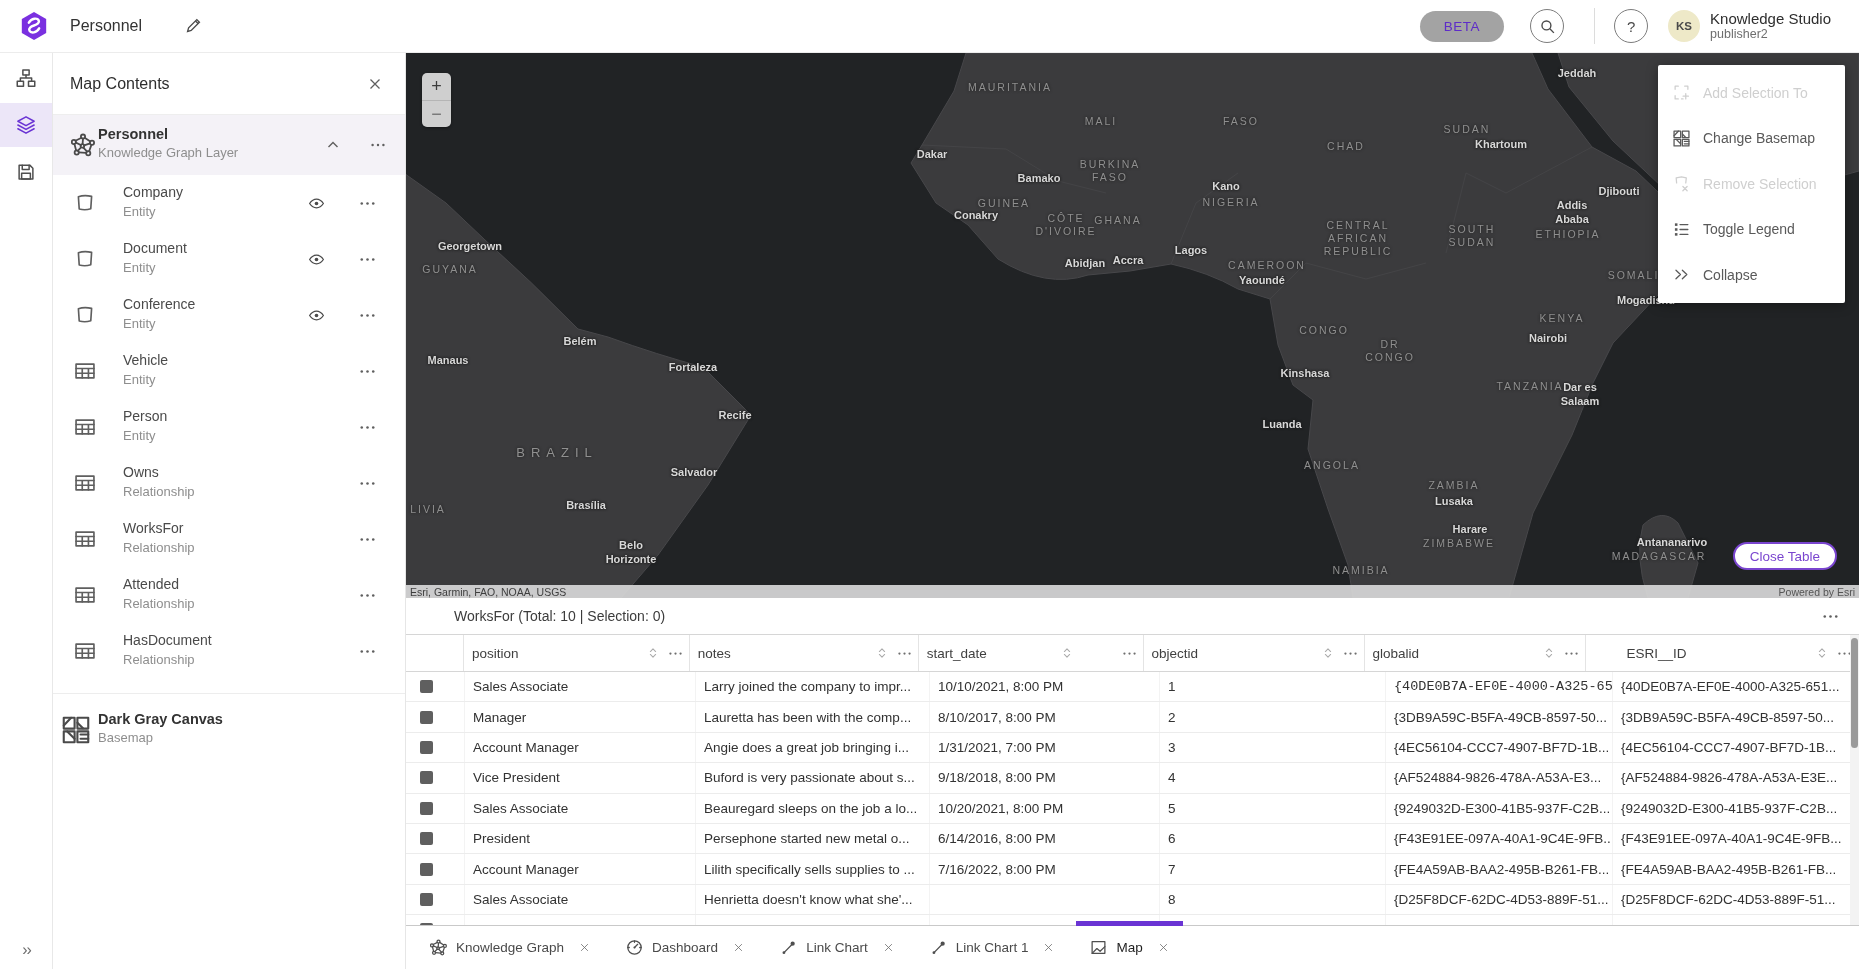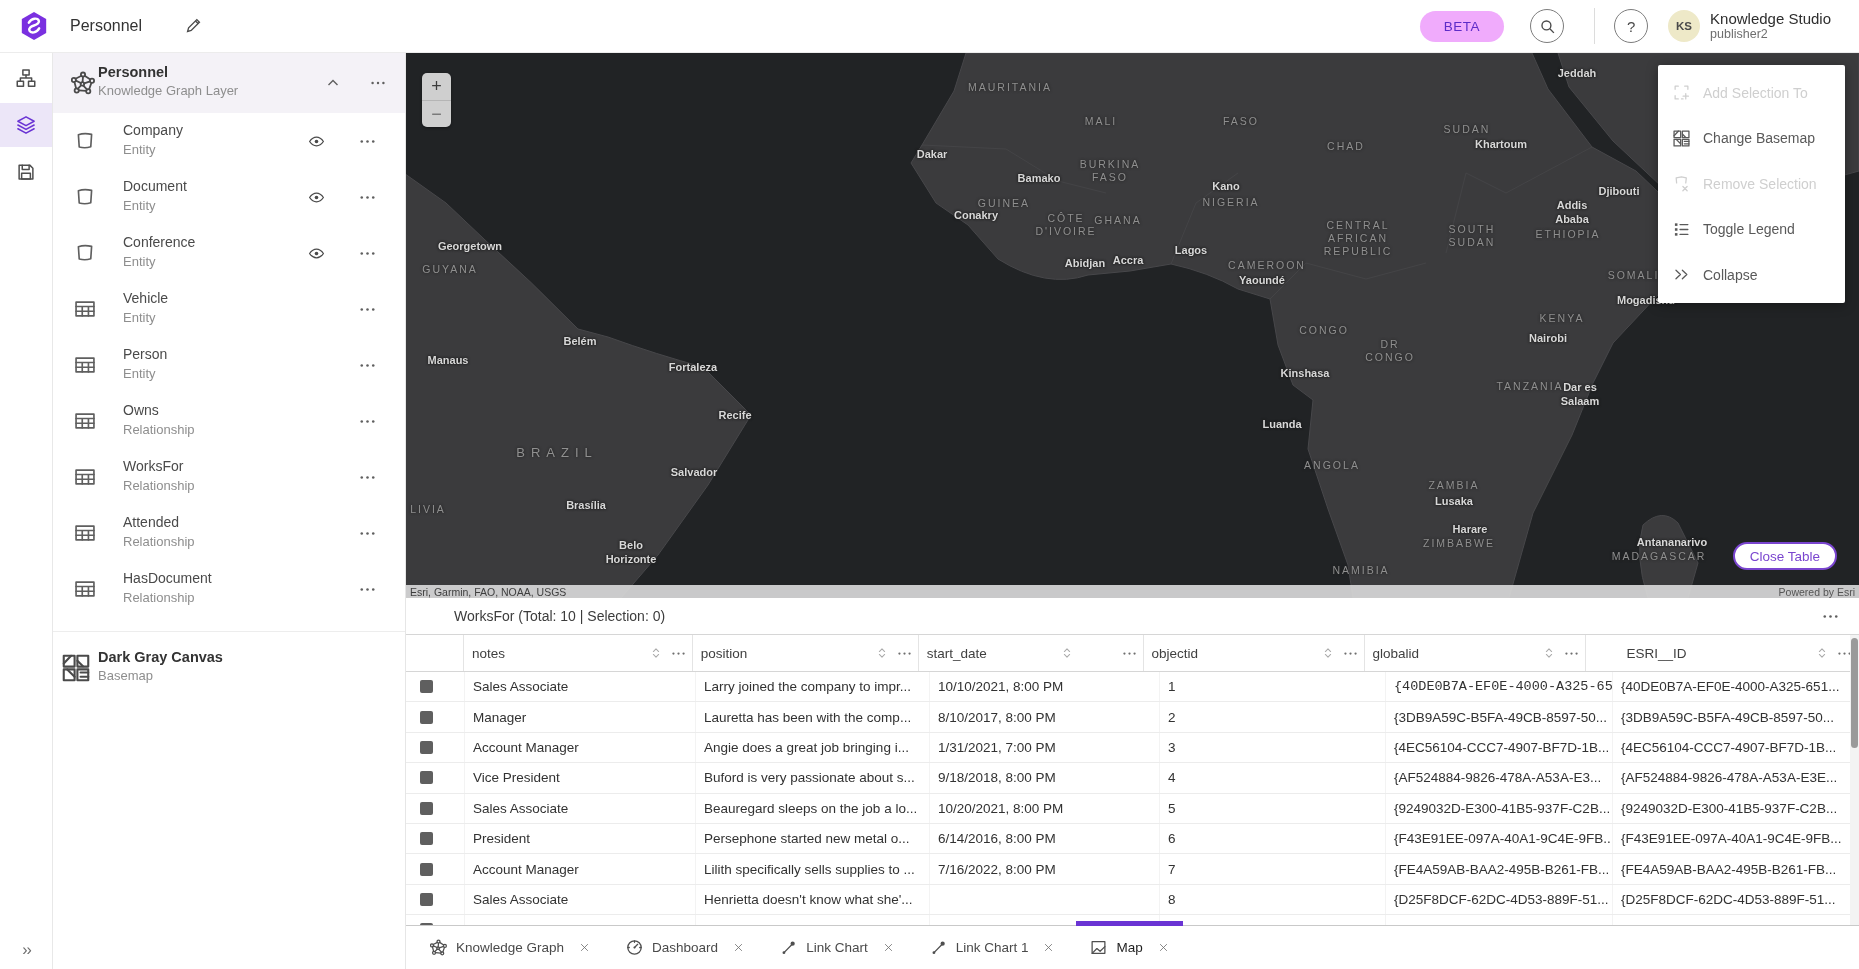--- a/index.html
+++ b/index.html
@@ -7,21 +7,21 @@
     font-family:"Liberation Sans", sans-serif; color:#323232; }
   body { position:relative; }
 
   
   #header { position:absolute; top:0; left:0; width:100%; height:53px; background:#fff;
     border-bottom:1px solid #ececec; display:flex; align-items:center; z-index:40; }
   .logo { width:30px; height:30px; margin-left:19px; flex:0 0 auto; }
   .app-title { font-size:16px; color:#333; margin-left:21px; }
   .pencil-btn { margin-left:42px; color:#4a4a4a; width:18px; height:18px; cursor:pointer; }
   .header-spacer { flex:1; }
-  .beta-pill { background:#f0abfc; color:#5e2cc8; font-size:13.5px; letter-spacing:.5px;
+  .beta-pill { background:#a3a3a3; color:#5e2cc8; font-size:13.5px; letter-spacing:.5px;
     border-radius:17px; padding:8px 24px; margin-right:26px; }
   .circle-btn { width:34px; height:34px; border:1px solid #7d7d7d; border-radius:50%;
     display:flex; align-items:center; justify-content:center; color:#4a4a4a; }
   .hdr-divider { width:1px; height:36px; background:#dcdcdc; margin:0 19px 0 30px; }
   .avatar { width:32px; height:32px; border-radius:50%; background:#eee9c8; color:#4a4a4a;
     font-size:11.5px; font-weight:bold; display:flex; align-items:center; justify-content:center;
     margin:0 10px 0 20px; }
   .user-block { margin-right:28px; line-height:1.15; }
   .user-block .product { font-size:15px; color:#2e2e2e; }
   .user-block .uname { font-size:12.5px; color:#6e6e6e; }
@@ -178,20 +178,26 @@
           <path d="M2.5 2.5h8.5l2.5 2.5v8.5h-11z"></path>
           <path d="M5 2.5v3.5h5.5V2.5"></path>
           <rect x="4.5" y="9" width="7" height="4.5"></rect>
         </svg>
       </div>
     </div>
   <div class="rail-expand">››</div>
 </div>
 
 <div id="panel">
+  <div class="panel-head">
+    <div class="panel-title">Map Contents</div>
+    <svg class="panel-close" viewBox="0 0 16 16" fill="none" stroke="currentColor" stroke-width="1.3">
+      <path d="M3.5 3.5l9 9M12.5 3.5l-9 9"></path>
+    </svg>
+  </div>
   <div class="layer-row">
     <span class="licon"><svg viewBox="0 0 16 16" fill="none" stroke="currentColor" stroke-width="1.2" stroke-linecap="round" stroke-linejoin="round">
           <circle cx="8" cy="2.4" r="1.4"></circle>
           <circle cx="14" cy="6.5" r="1.4"></circle>
           <circle cx="11.5" cy="13.5" r="1.4"></circle>
           <circle cx="3.8" cy="13" r="1.4"></circle>
           <circle cx="1.9" cy="6" r="1.4"></circle>
           <circle cx="7.6" cy="8.6" r="1.2"></circle>
           <path d="M7 3.2 3 5.2M9.1 3.2 12.9 5.6M2.3 7.3 3.4 11.6M13.6 7.9 12.1 12.2M5.2 12.9 10.1 13.3M7.7 7.4 8 3.8M6.6 8 3.2 6.4M8.8 8.3 12.7 6.9M8.2 9.7 10.8 12.4M6.7 9.6 4.5 11.9"></path>
         </svg></span>
@@ -514,34 +520,34 @@
     <div class="table-titlebar">
       <div class="table-title">WorksFor (Total: 10 | Selection: 0)</div>
       <span class="tdots"><svg viewBox="0 0 16 16" fill="none" stroke="currentColor" stroke-width="1.2" stroke-linecap="round" stroke-linejoin="round">
             <circle cx="2.6" cy="8" r="1.2" fill="currentColor" stroke="none"></circle>
             <circle cx="8" cy="8" r="1.2" fill="currentColor" stroke="none"></circle>
             <circle cx="13.4" cy="8" r="1.2" fill="currentColor" stroke="none"></circle>
           </svg></span>
     </div>
     <div class="thead" id="thead">
         <div class="th sel-col" style="width: 59px;"></div>
-        <div class="th" style="width: 234px;">
-          <span class="lbl">notes</span>
+        <div class="th" style="width: 231px;">
+          <span class="lbl">position</span>
           <svg viewBox="0 0 16 16" fill="none" stroke="currentColor" stroke-width="1.2" stroke-linecap="round" stroke-linejoin="round" class="sort">
             <path d="M5 6.3 8 3.3l3 3"></path>
             <path d="M5 9.7 8 12.7l3-3"></path>
           </svg>
           <svg viewBox="0 0 16 16" fill="none" stroke="currentColor" stroke-width="1.2" stroke-linecap="round" stroke-linejoin="round" class="hdots">
             <circle cx="2.6" cy="8" r="1.2" fill="currentColor" stroke="none"></circle>
             <circle cx="8" cy="8" r="1.2" fill="currentColor" stroke="none"></circle>
             <circle cx="13.4" cy="8" r="1.2" fill="currentColor" stroke="none"></circle>
           </svg>
         </div>
-        <div class="th" style="width: 231px;">
-          <span class="lbl">position</span>
+        <div class="th" style="width: 234px;">
+          <span class="lbl">notes</span>
           <svg viewBox="0 0 16 16" fill="none" stroke="currentColor" stroke-width="1.2" stroke-linecap="round" stroke-linejoin="round" class="sort">
             <path d="M5 6.3 8 3.3l3 3"></path>
             <path d="M5 9.7 8 12.7l3-3"></path>
           </svg>
           <svg viewBox="0 0 16 16" fill="none" stroke="currentColor" stroke-width="1.2" stroke-linecap="round" stroke-linejoin="round" class="hdots">
             <circle cx="2.6" cy="8" r="1.2" fill="currentColor" stroke="none"></circle>
             <circle cx="8" cy="8" r="1.2" fill="currentColor" stroke="none"></circle>
             <circle cx="13.4" cy="8" r="1.2" fill="currentColor" stroke="none"></circle>
           </svg>
         </div>

